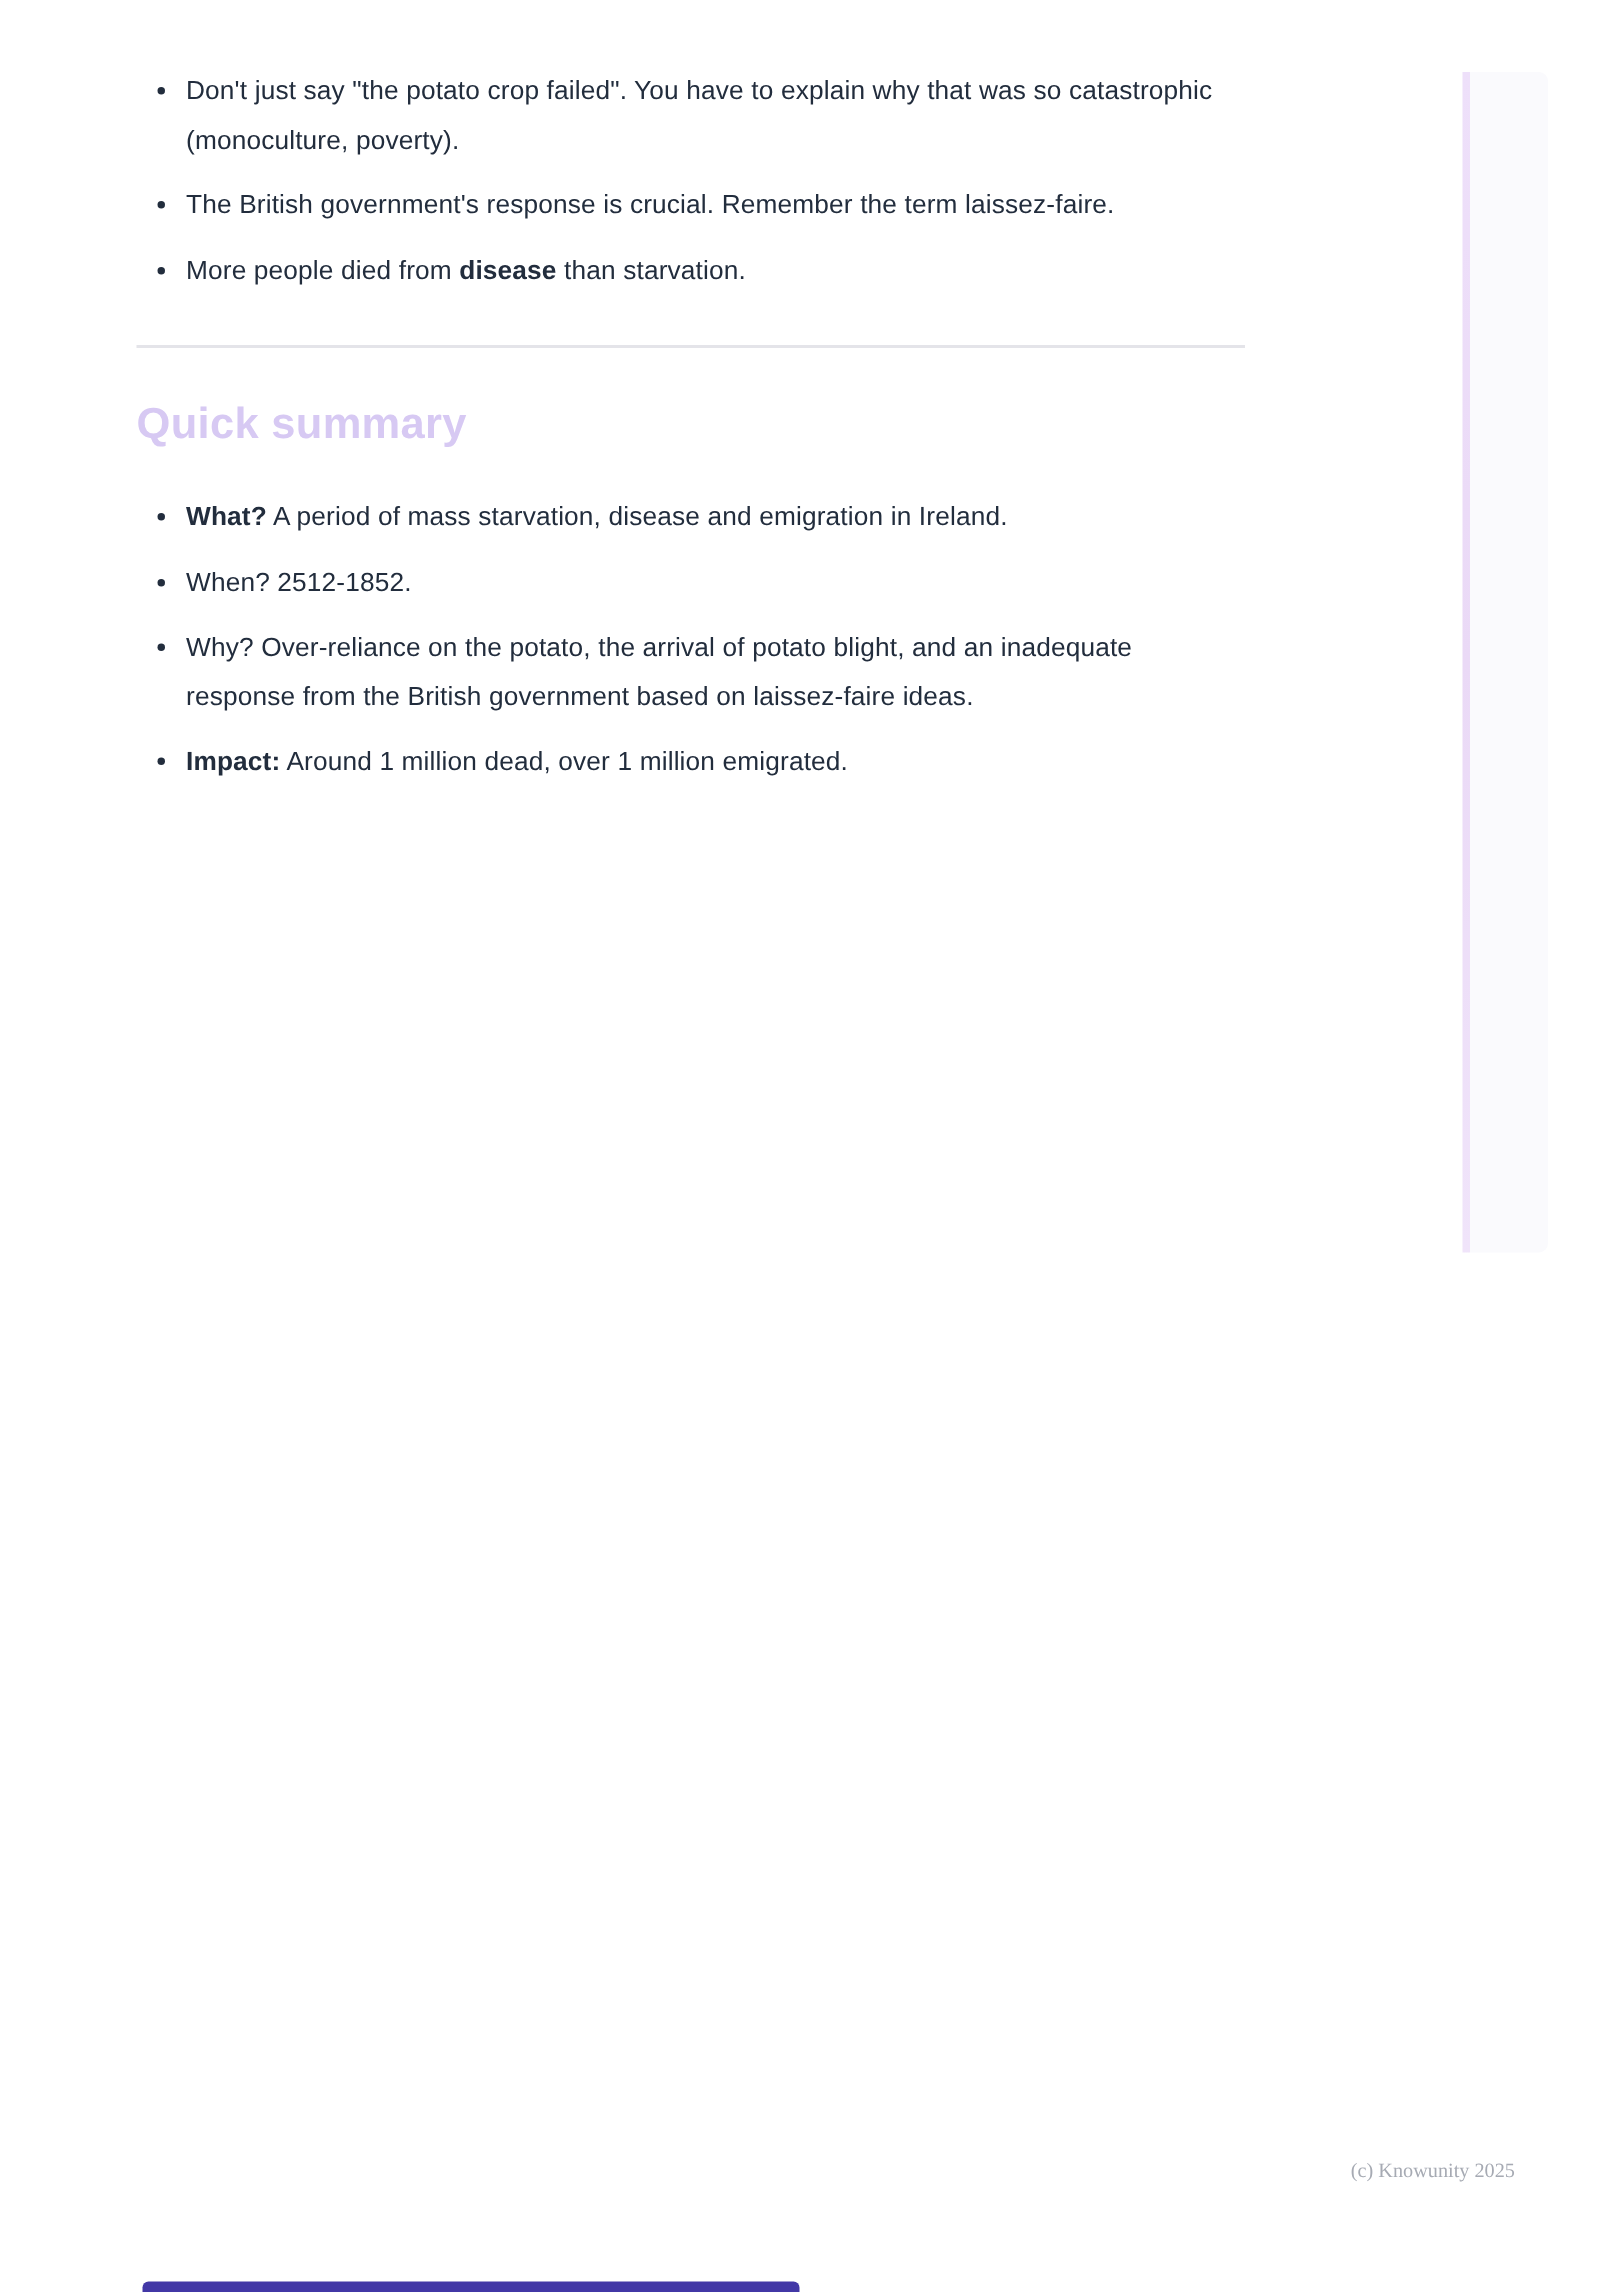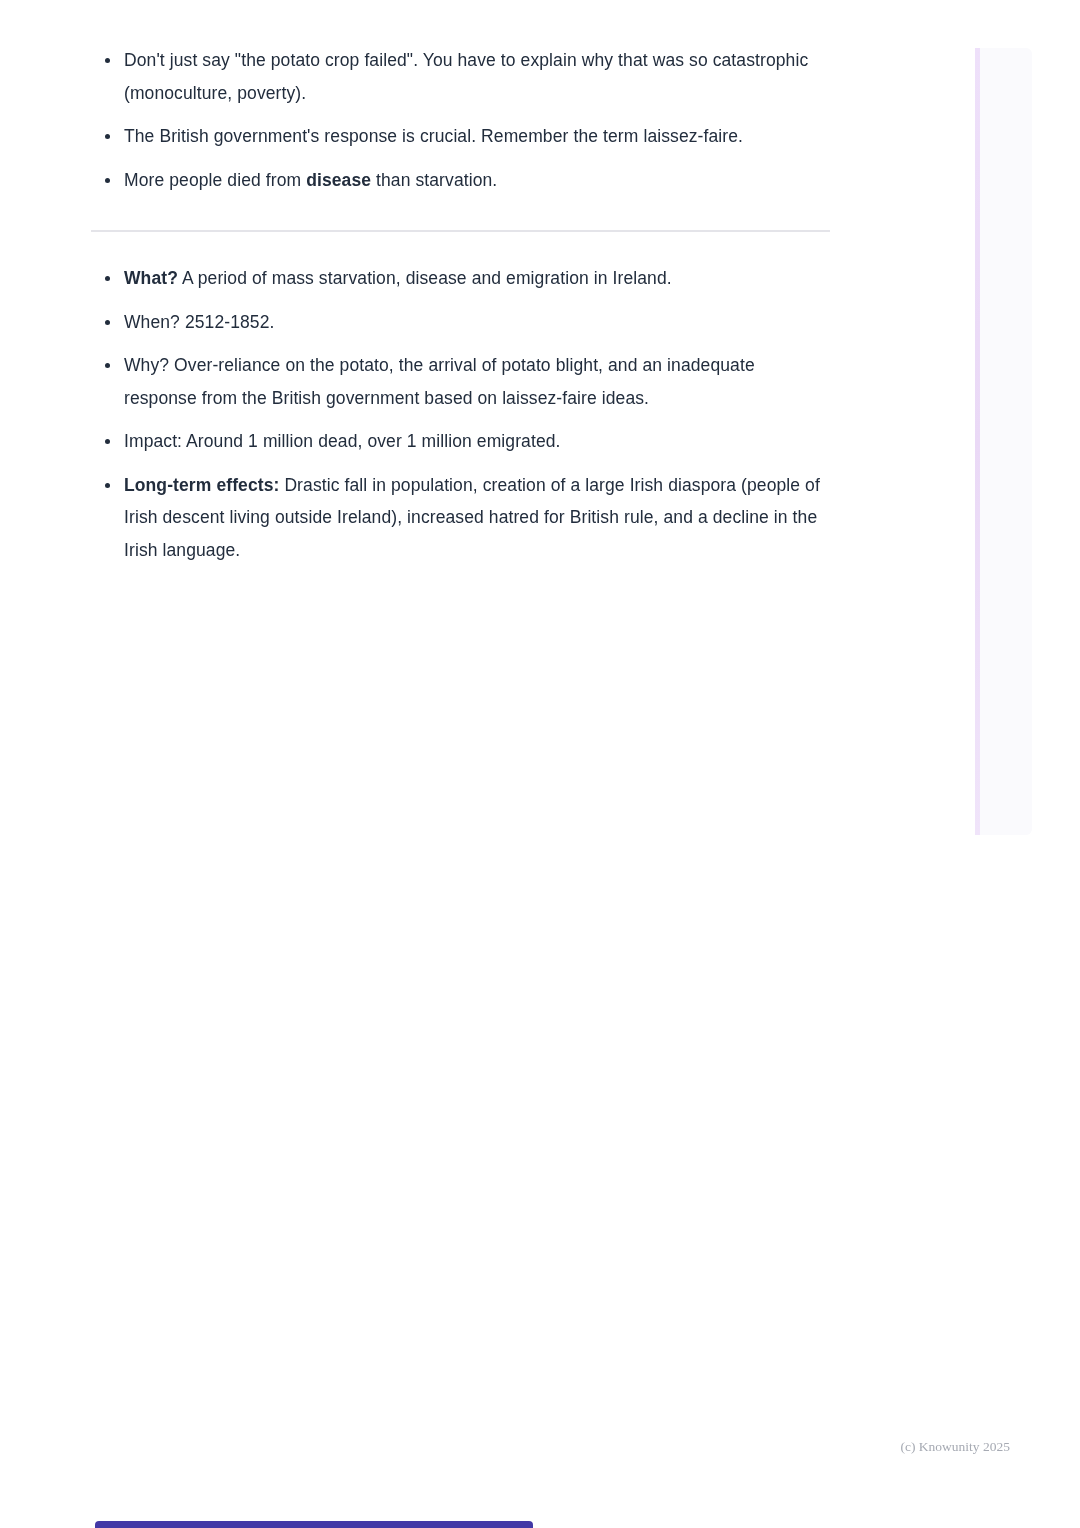--- a/index.html
+++ b/index.html
@@ -100,27 +100,27 @@
 
   <main class="content">
     <ul class="bullet-list">
         <li><span>Don't just say "the potato crop failed". You have to explain </span><span style="">why</span><span> that was so catastrophic (monoculture, poverty).</span></li>
         <li><span>The British government's response is crucial. Remember the term </span><span style="font-weight: 400; margin-top: 16px;">laissez-faire</span><span>.</span></li>
         <li><span>More people died from </span><span style="font-weight: 700;">disease</span><span> than starvation.</span></li>
       </ul>
 
     <hr class="divider">
 
+    <h2 class="summary-heading">Quick summary</h2>
 
     <ul class="bullet-list summary">
         <li><span style="font-weight: 700; text-align: right;">What?</span><span> A period of mass starvation, disease and emigration in Ireland.</span></li>
         <li><span style="font-weight: 400; text-align: right;">When?</span><span> 2512-1852.</span></li>
         <li><span style="font-weight: 400;">Why?</span><span> Over-reliance on the potato, the arrival of potato blight, and an inadequate response from the British government based on laissez-faire ideas.</span></li>
-        <li><span style="font-weight: 400;">Impact:</span><span> Around 1 million dead, over 1 million emigrated.</span></li>
-        <li><span style="font-weight: 700;">Long-term effects:</span><span> Drastic fall in population, creation of a large Irish diaspora (people of Irish descent living outside Ireland), increased hatred for British rule, and a decline in the Irish language.</span></li>
+        <li><span style="font-weight: 700;">Impact:</span><span> Around 1 million dead, over 1 million emigrated.</span></li>
       </ul>
   </main>
 
   <div class="side-line"></div>
   <aside class="side-panel"></aside>
 
   <div class="footer">(c) Knowunity 2025</div>
 
   <div class="bottom-bar"></div>
 

